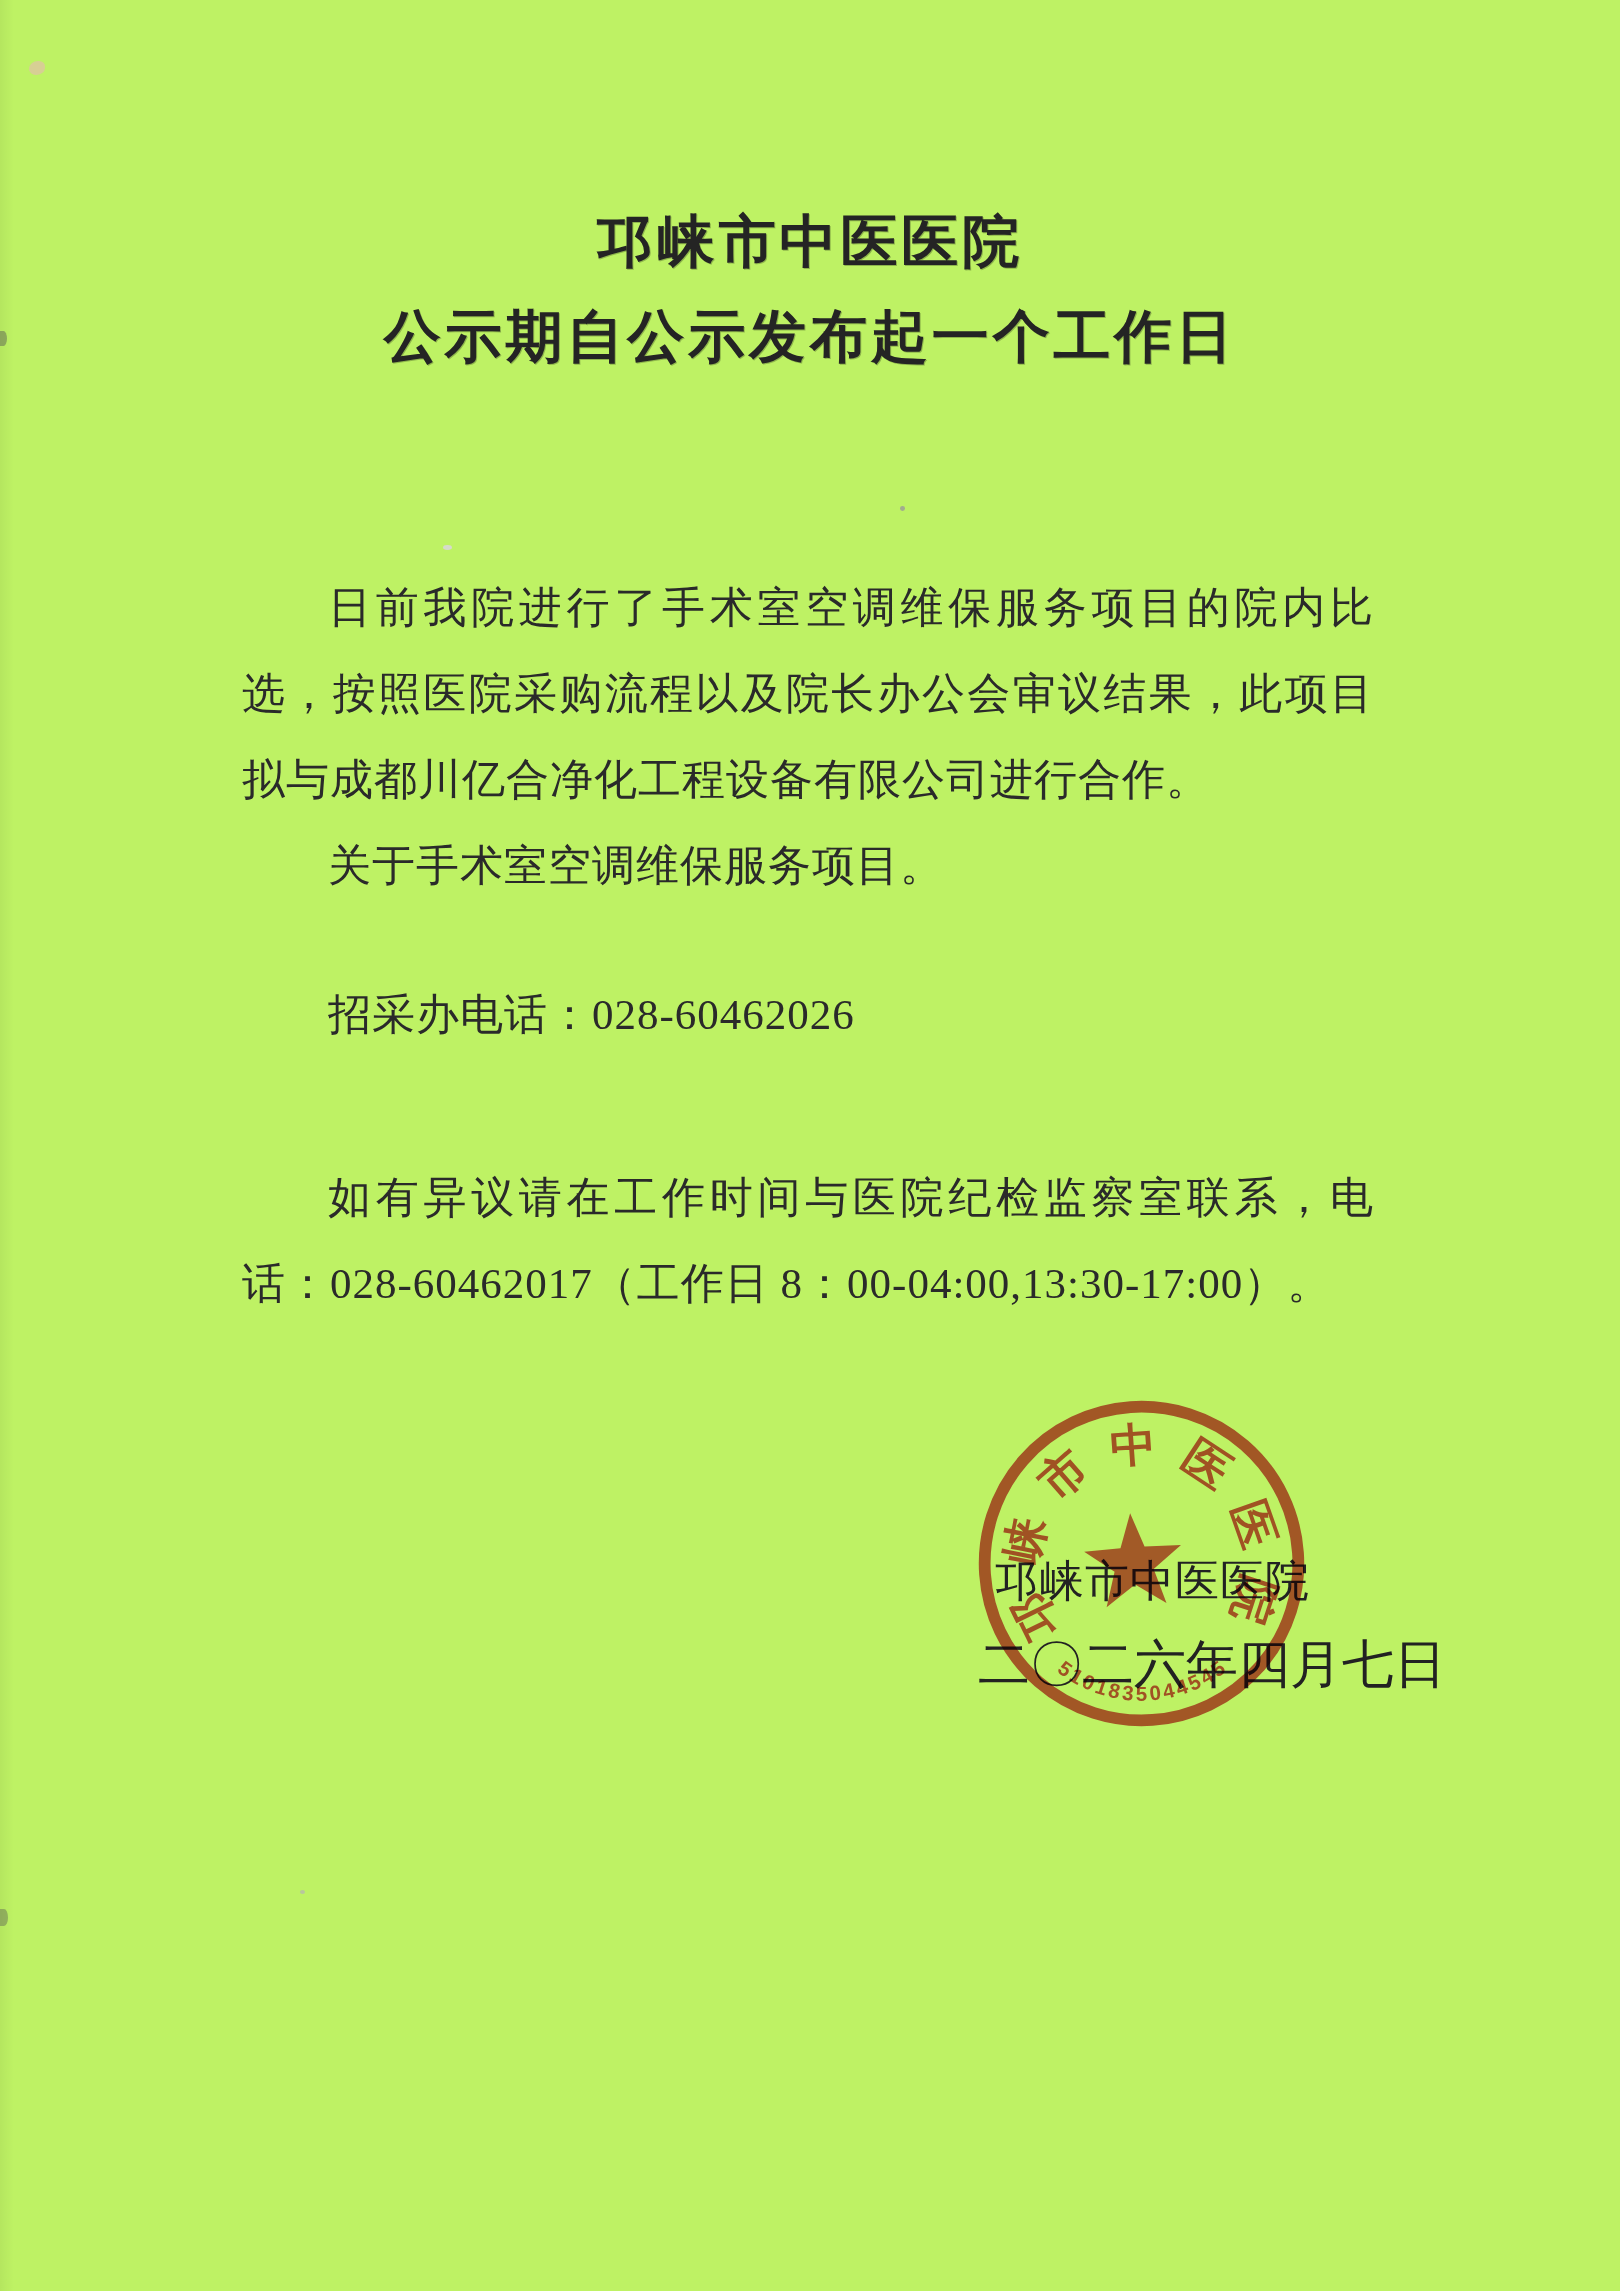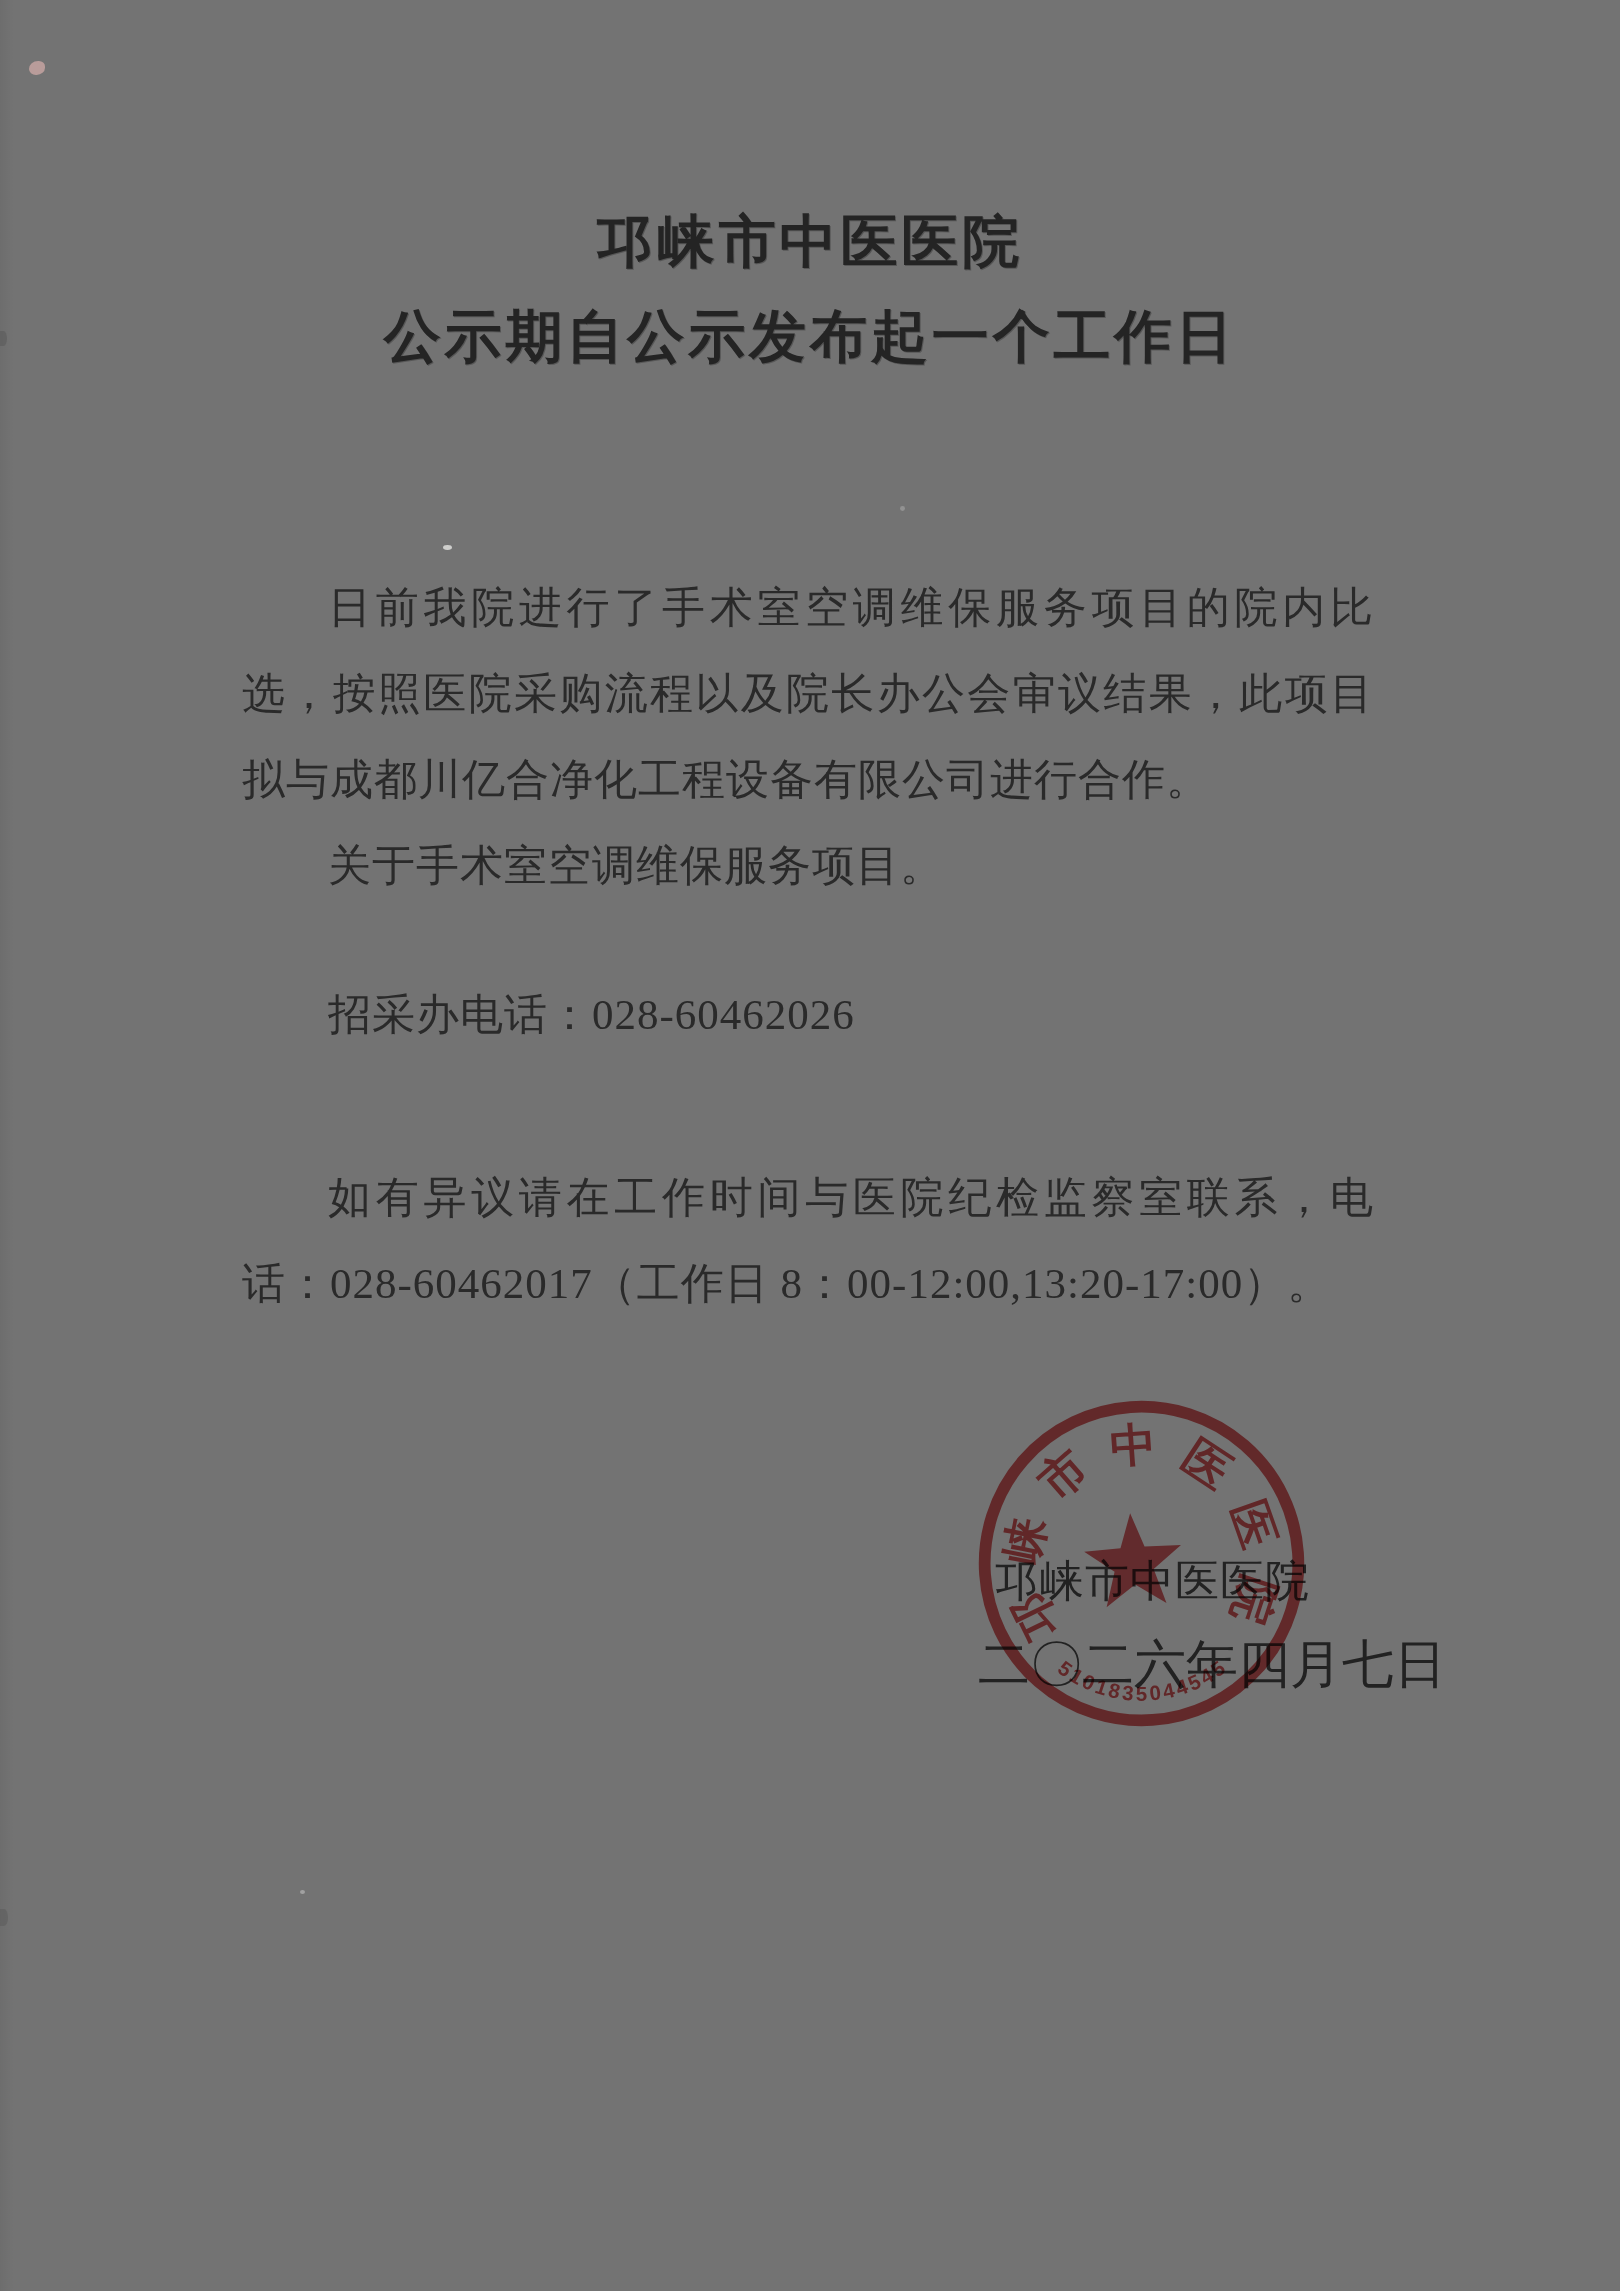--- a/index.html
+++ b/index.html
@@ -1,20 +1,20 @@
 <!DOCTYPE html>
 <html><head>
 <meta charset="utf-8">
 <style>
   html,body{margin:0;padding:0;background:#e8e8e8;}
   .page{
     position:relative;
     width:1620px;height:2292px;
     margin:0 auto;
-    background:#737373;
+    background:#bef264;
     overflow:hidden;
     font-family:"Liberation Serif","DejaVu Serif",serif;
     color:#1c1c1c;
   }
   
   .page::before{
     content:"";position:absolute;left:0;top:0;bottom:0;width:13.7px;
     background:linear-gradient(to right, rgba(0,0,0,0.05), rgba(0,0,0,0));
     pointer-events:none;
   }
@@ -78,21 +78,21 @@
 
   <div class="title-block">
     <h1 class="title-line">邛崃市中医医院</h1>
     <h1 class="title-line">公示期自公示发布起一个工作日</h1>
   </div>
 
   <div class="body-block">
     <p>日前我院进行了手术室空调维保服务项目的院内比选，按照医院采购流程以及院长办公会审议结果，此项目拟与成都川亿合净化工程设备有限公司进行合作。</p>
     <p>关于手术室空调维保服务项目。</p>
     <p class="phone-line">招采办电话：028-60462026</p>
-    <p class="objection-line">如有异议请在工作时间与医院纪检监察室联系，电话：028-60462017（工作日 8：00-12:00,13:20-17:00）。</p>
+    <p class="objection-line">如有异议请在工作时间与医院纪检监察室联系，电话：028-60462017（工作日 8：00-04:00,13:30-17:00）。</p>
   </div>
 
   <div class="sig-org">邛崃市中医医院</div>
   <div class="sig-date">二〇二六年四月七日</div>
 
   <div class="stamp">
     <svg viewBox="-177 -177 354 354" xmlns="http://www.w3.org/2000/svg">
       <g id="stamp-root" transform="rotate(-4)">
         <circle id="stamp-ring" cx="0" cy="0" r="160" fill="none" stroke-width="12" stroke-opacity="0.88" stroke="#cf3336"></circle>
         <g id="stamp-star" transform="translate(-8,0)" fill-opacity="0.85" fill="#cf3336">

